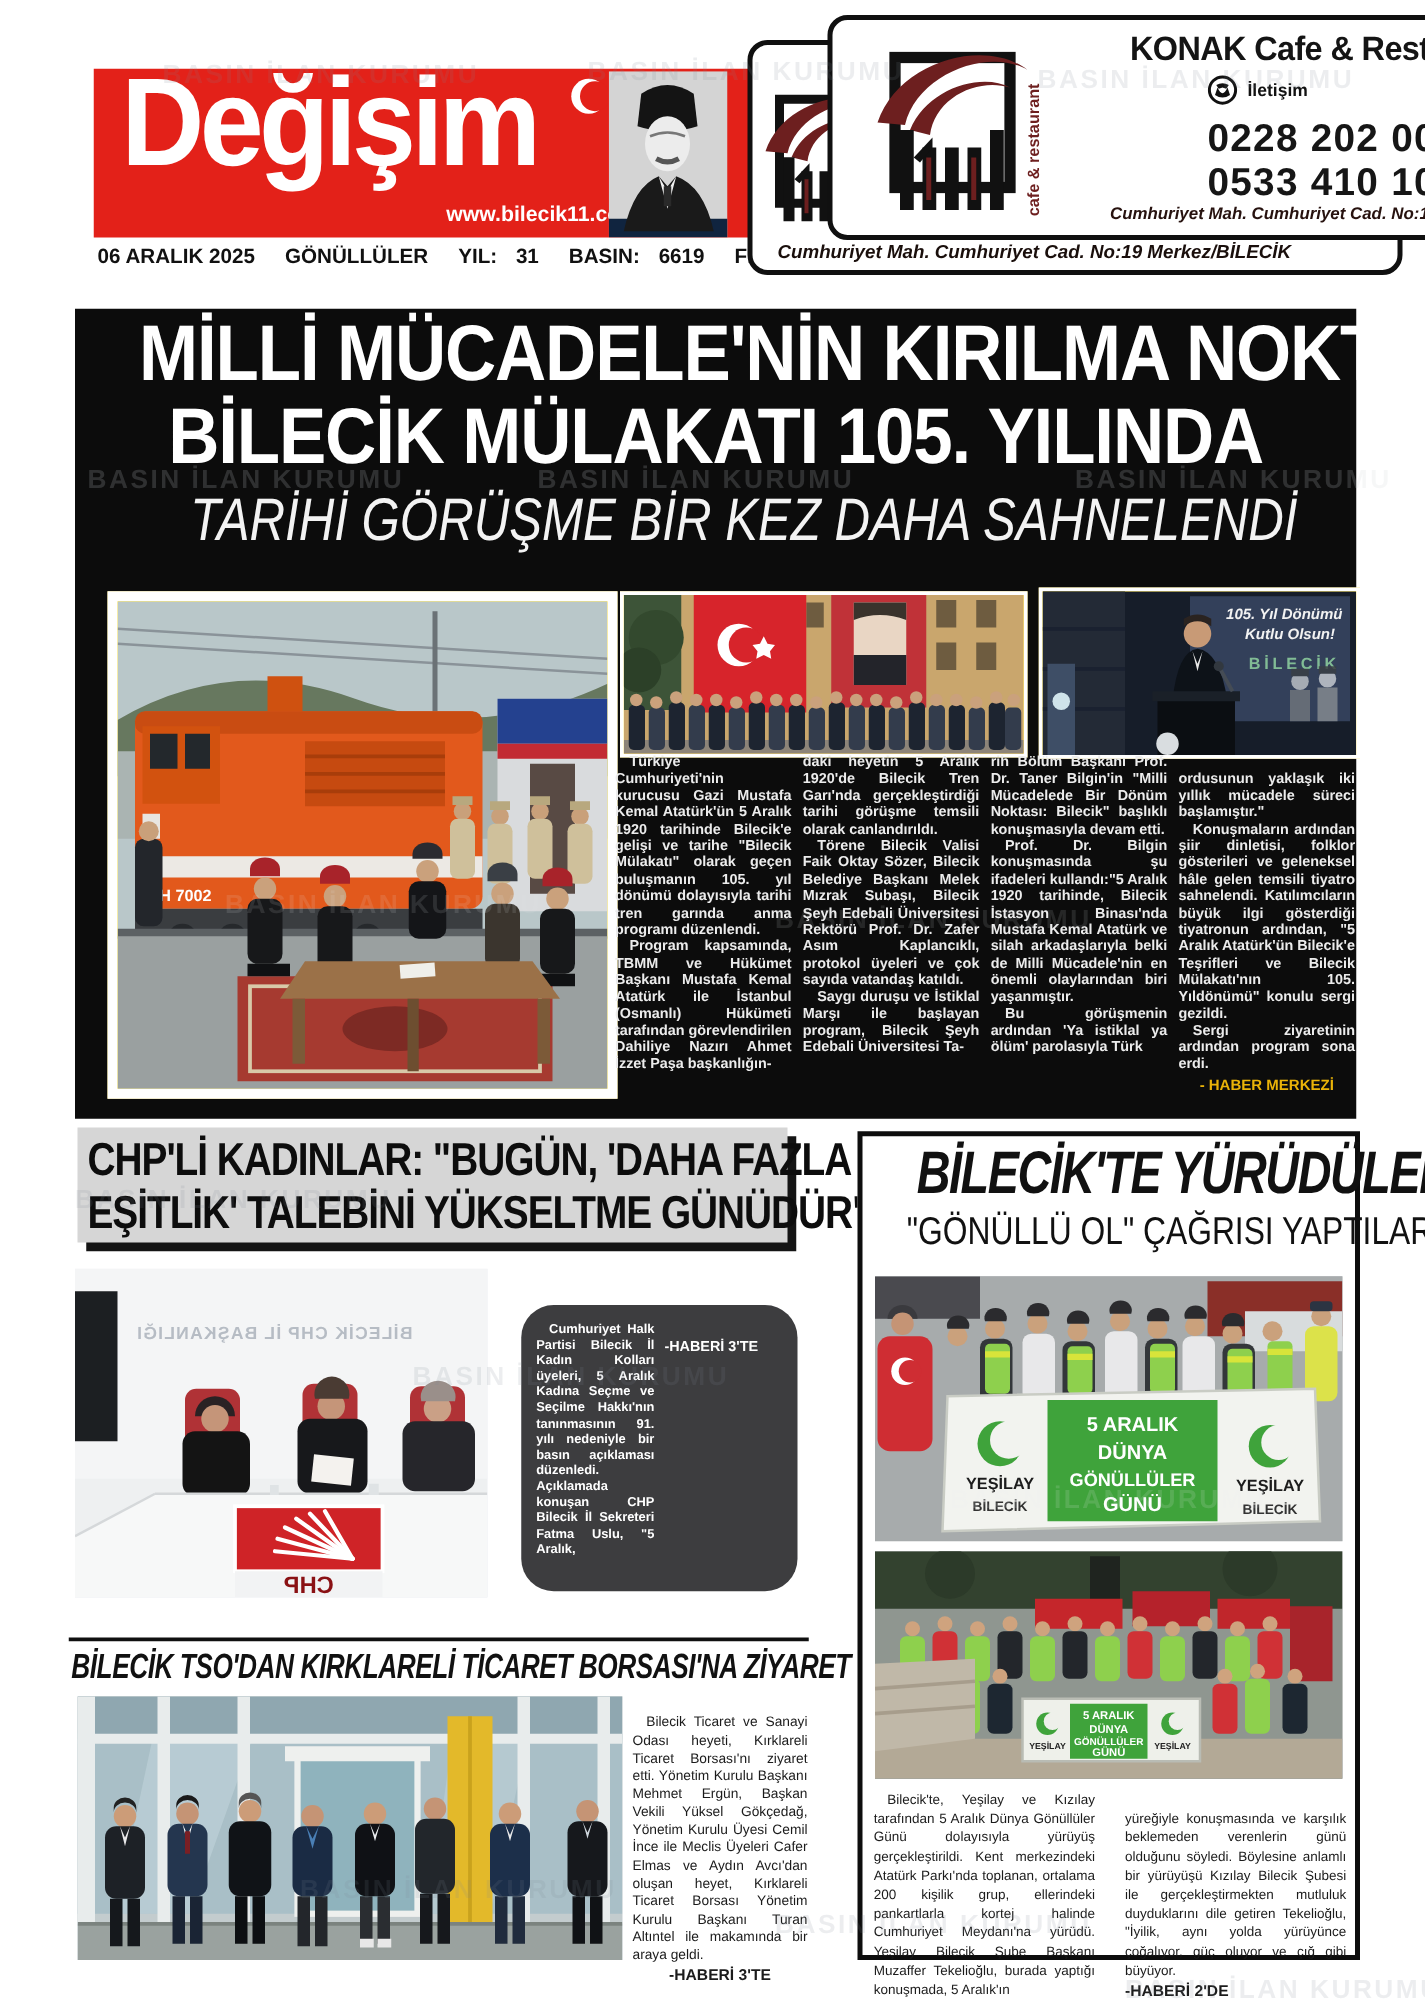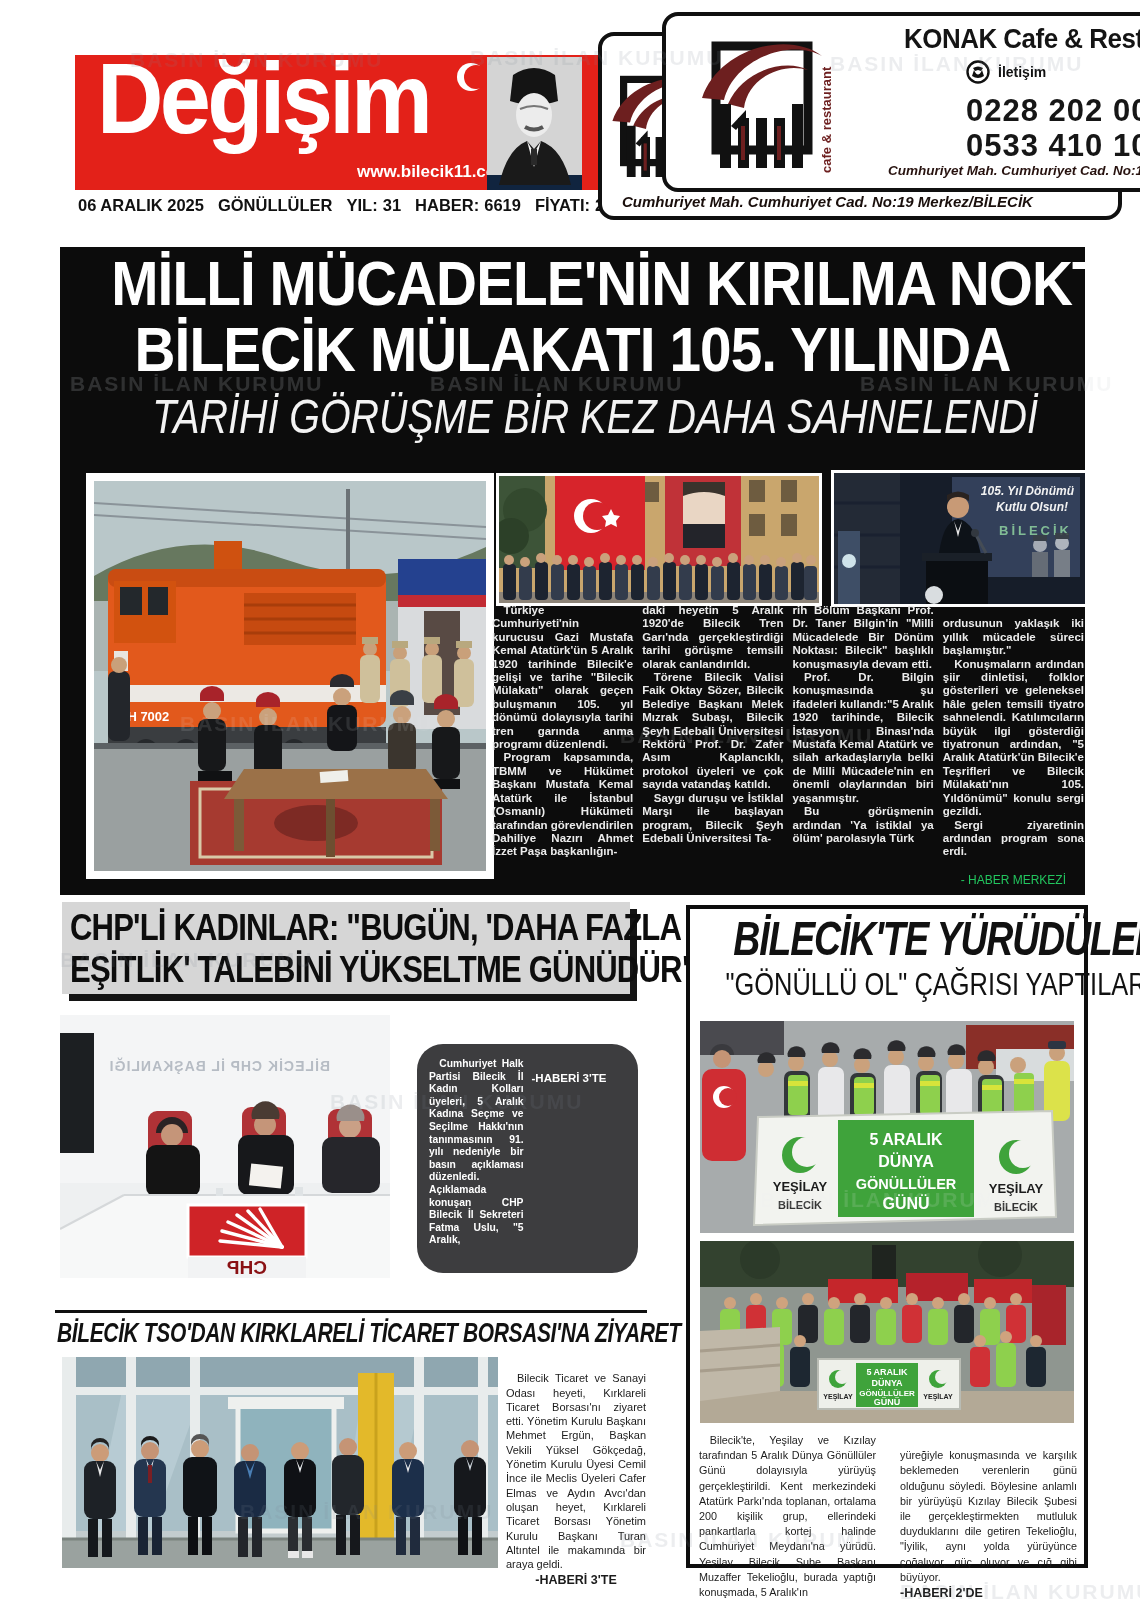--- a/index.html
+++ b/index.html
@@ -14,21 +14,21 @@
 
   
   #logo-box{left:75px;top:55px;width:530px;height:135px;background:#e32119;z-index:1;}
   #logo-title{position:absolute;left:22px;top:-14px;color:#fff;font-size:100px;font-weight:bold;
       letter-spacing:-4px;transform:scaleX(.92);transform-origin:left;}
   #logo-url{position:absolute;left:282px;top:107px;color:#fff;font-weight:bold;font-size:17px;}
   .crescent{position:absolute;left:382px;top:8px;width:30px;height:30px;}
   .crescent .c1{position:absolute;width:28px;height:28px;border-radius:50%;background:#fff;}
   .crescent .c2{position:absolute;left:7px;top:2px;width:24px;height:24px;border-radius:50%;background:#e32119;}
   .crescent .star{position:absolute;left:30px;top:5px;color:#fff;font-size:12px;}
-  #dateline{left:78px;top:196px;width:566px;display:flex;gap:14px;font-size:16.5px;font-weight:bold;
+  #dateline{left:78px;top:196px;width:566px;display:flex;gap:24px;font-size:16.5px;font-weight:bold;
       white-space:nowrap;z-index:1;}
   #dateline .lbl{margin-right:-9px;}
 
   
   .ad-card{position:absolute;background:#fff;border:4px solid #101010;border-radius:16px;}
   #ad-back{left:598px;top:32px;width:516px;height:180px;z-index:2;}
   #ad-front{left:662px;top:12px;width:500px;height:172px;z-index:3;overflow:hidden;}
   #ad-front-inner{position:relative;width:100%;height:100%;}
   #konak-title{position:absolute;left:238px;top:8px;font-size:27px;font-weight:bold;letter-spacing:-.5px;
       transform:scaleX(.96);transform-origin:left;white-space:nowrap;color:#141414;}
@@ -50,21 +50,21 @@
   #subhl{position:absolute;top:142px;left:0;width:100%;text-align:center;color:#f3f3f3;
       font-size:48px;font-style:italic;font-weight:400;white-space:nowrap;
       transform:scaleX(.82);transform-origin:center;letter-spacing:0px;line-height:56px;}
   .photo-frame{position:absolute;border:8px solid #ffffff;background:#fde047;overflow:hidden;}
   #photo-train{left:26px;top:226px;width:392px;height:390px;}
   #photo-ceremony{left:436px;top:226px;width:320px;height:127px;border-width:3px;}
   #photo-podium{left:771px;top:223px;width:251px;height:131px;border-width:3px;}
   #main-cols{position:absolute;left:432px;top:357px;width:592px;height:280px;display:flex;gap:9px;}
   .mcol{flex:1;color:#ececec;font-size:11.5px;font-weight:bold;line-height:13.4px;
       text-align:justify;white-space:pre-line;}
-  #byline{font-weight:normal;text-align:center;font-size:12px;margin-top:15px;color:#22c55e;}
+  #byline{font-weight:bold;text-align:center;font-size:12px;margin-top:3px;color:#eab308;}
 
   
   #chp-headline-box{left:62px;top:902px;width:568px;height:92px;background:#d6d6d6;
       box-shadow:7px 7px 0 #141414;z-index:1;}
   .chp-hl{position:absolute;left:8px;color:#0d0d0d;font-weight:bold;font-size:37px;line-height:43px;
       white-space:nowrap;transform:scaleX(.84);transform-origin:left;letter-spacing:-1px;}
   #chp-photo{left:60px;top:1015px;width:330px;height:263px;background:#eef0f1;overflow:hidden;z-index:1;}
   #chp-box{left:417px;top:1044px;width:221px;height:229px;background:#3d3d3f;border-radius:26px;
       padding:14px 12px;box-sizing:border-box;display:flex;gap:8px;z-index:1;}
   .chp-col{flex:1;color:#fff;font-size:10.3px;font-weight:bold;line-height:12.6px;text-align:justify;white-space:pre-line;}
@@ -117,21 +117,21 @@
       <path d="M40,84 L47,96 L54,84 L47,110 Z" fill="#f2f2f2"></path>
       <rect x="44" y="92" width="6" height="16" fill="#2a2a2a"></rect>
     </svg>
   </div>
 
   <div id="dateline" class="abs">
     <span>06 ARALIK 2025</span>
     <span>GÖNÜLLÜLER</span>
     <span class="lbl">YIL:</span>
     <span>31</span>
-    <span class="lbl">HABER:</span>
+    <span class="lbl">BASIN:</span>
     <span>6619</span>
     <span class="lbl">FİYATI:</span>
     <span>22.50 TL</span>
   </div>
 
   <div id="ad-back" class="ad-card">
     <svg width="120" height="150" viewBox="0 0 150 160" style="position:absolute;left:4px;top:10px;">
       <rect x="22" y="28" width="92" height="104" fill="none" stroke="#111" stroke-width="9"></rect>
       <path d="M8,80 C25,30 95,12 128,38 C98,20 40,40 30,82 Z" fill="#6d1f1f"></path>
       <path d="M34,86 C48,52 92,40 114,52 C88,44 54,60 50,90 Z" fill="#6d1f1f"></path>

